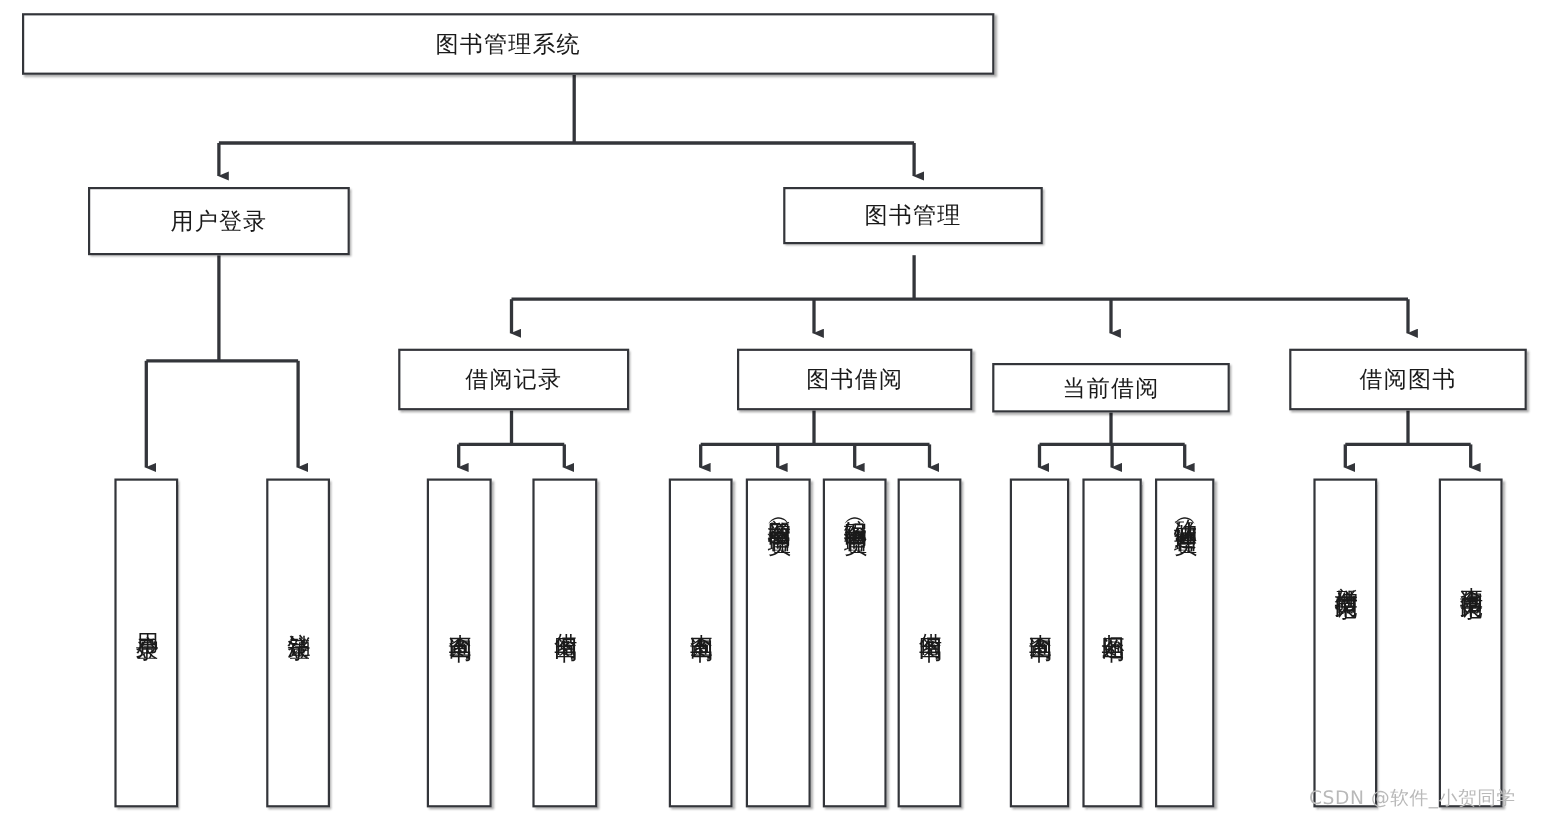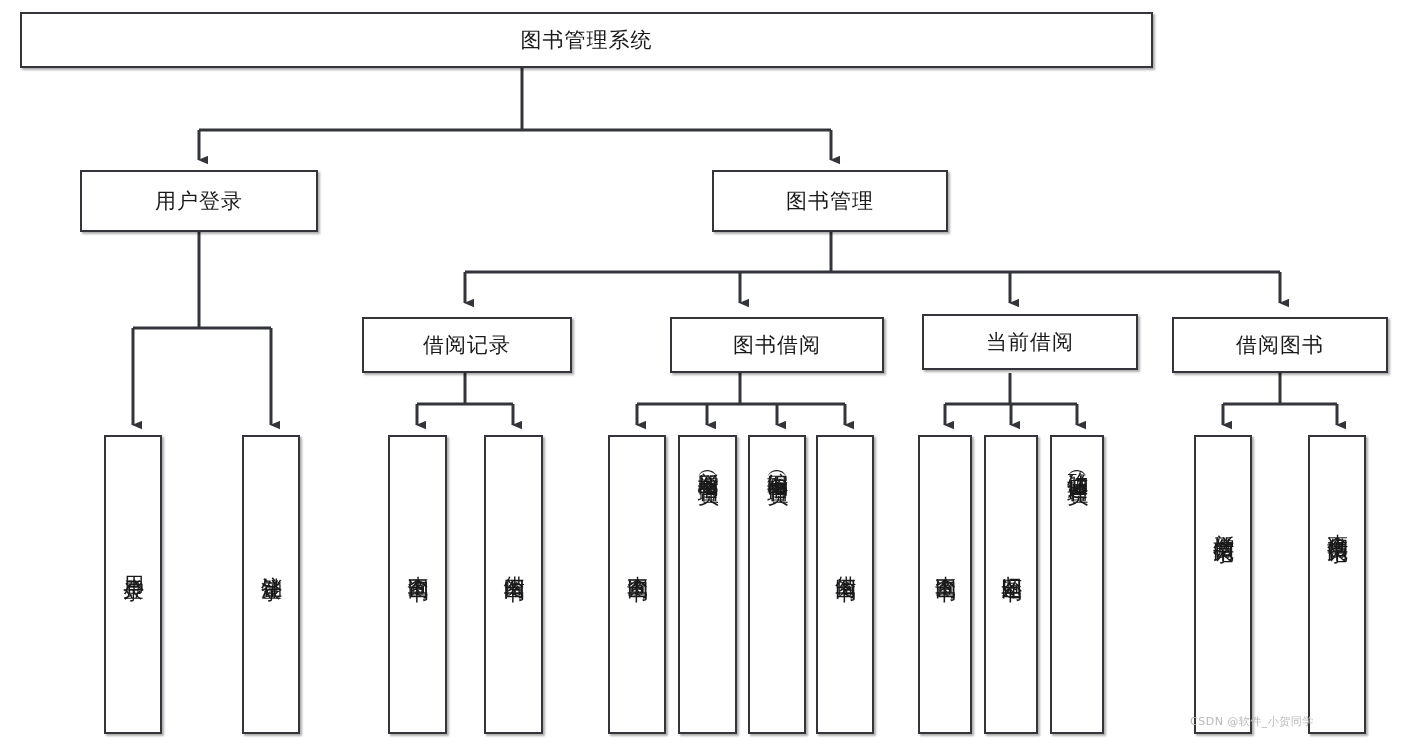--- a/index.html
+++ b/index.html
@@ -57,21 +57,21 @@
   .node.vert.tall .vlabel {
     margin-top: 0px;
   }
   .node.vert.low .vlabel {
     margin-top: 104px;
   }
   .watermark {
     position: absolute;
     left: 1190px;
     top: 714px;
-    font-size: 11px;
+    font-size: 17px;
     color: #b9b9b9;
     letter-spacing: 0.5px;
     white-space: nowrap;
   }
 </style>
 </head>
 <body>
 
 <div id="canvas">
 
@@ -118,38 +118,38 @@
       <path d="M1011,404 L1011,425" marker-end="url(#arrow)"></path>
       <path d="M1077,404 L1077,425" marker-end="url(#arrow)"></path>
 
       <path d="M1280,373 L1280,404"></path>
       <path d="M1223,404 L1337,404"></path>
       <path d="M1223,404 L1223,425" marker-end="url(#arrow)"></path>
       <path d="M1337,404 L1337,425" marker-end="url(#arrow)"></path>
     </g>
   </svg>
 
-  <div class="node horiz" style="left:20px; top:12px; width:1133px; height:56px;">
+  <div class="node horiz" style="left:20px; top:12px; width:884px; height:56px;">
     <span>图书管理系统</span>
   </div>
 
   <div class="node horiz" style="left:80px; top:170px; width:238px; height:62px;">
     <span>用户登录</span>
   </div>
-  <div class="node horiz" style="left:712px; top:170px; width:236px; height:62px;">
+  <div class="node horiz" style="left:712px; top:170px; width:236px; height:52px;">
     <span>图书管理</span>
   </div>
 
   <div class="node horiz" style="left:362px; top:317px; width:210px; height:56px;">
     <span>借阅记录</span>
   </div>
   <div class="node horiz" style="left:634px; top:317px; width:214px; height:56px;margin-left:36px;">
     <span>图书借阅</span>
   </div>
-  <div class="node horiz" style="left:902px; top:314px; width:216px; height:56px;margin-left:20px;">
+  <div class="node horiz" style="left:902px; top:330px; width:216px; height:45px;">
     <span>当前借阅</span>
   </div>
   <div class="node horiz" style="left:1172px; top:317px; width:216px; height:56px;">
     <span>借阅图书</span>
   </div>
 
   <div class="node vert low" style="left:104px; top:435px; width:58px; height:299px;">
     <span class="vlabel">用户登录</span>
   </div>
   <div class="node vert low" style="left:242px; top:435px; width:58px; height:299px;">

